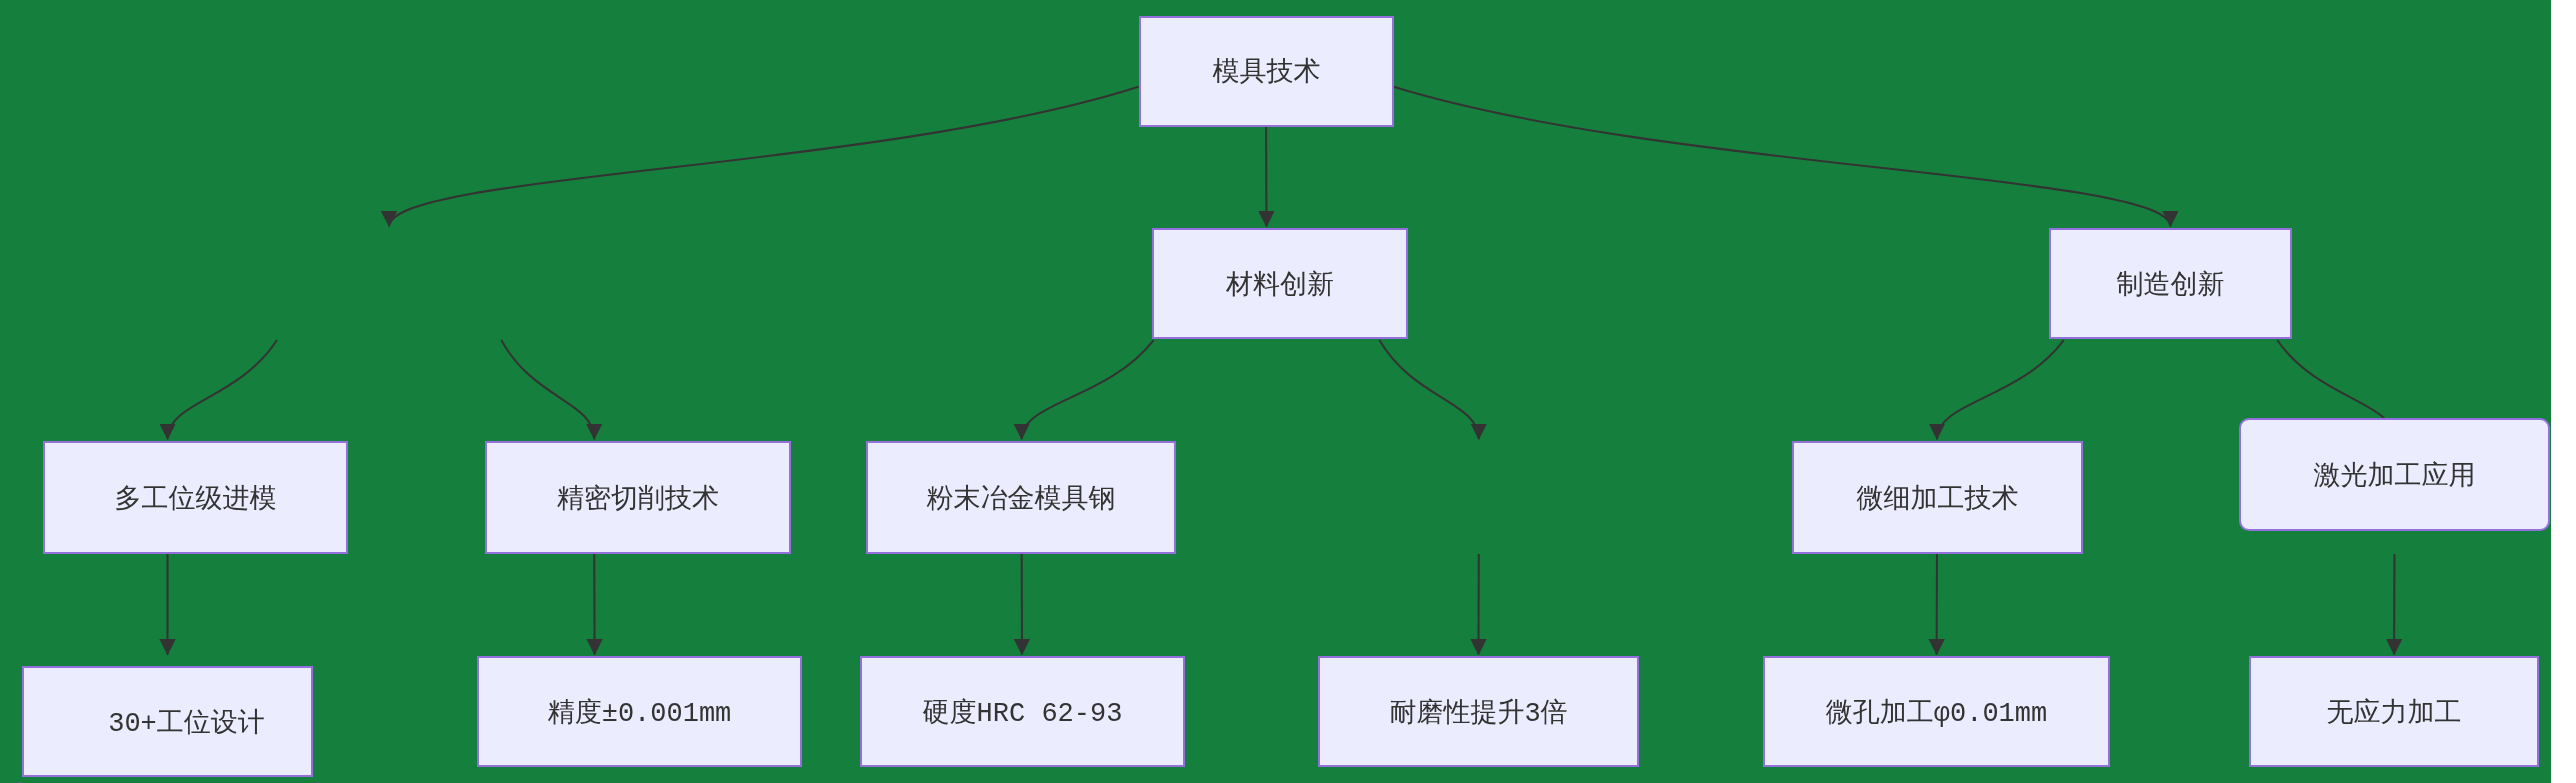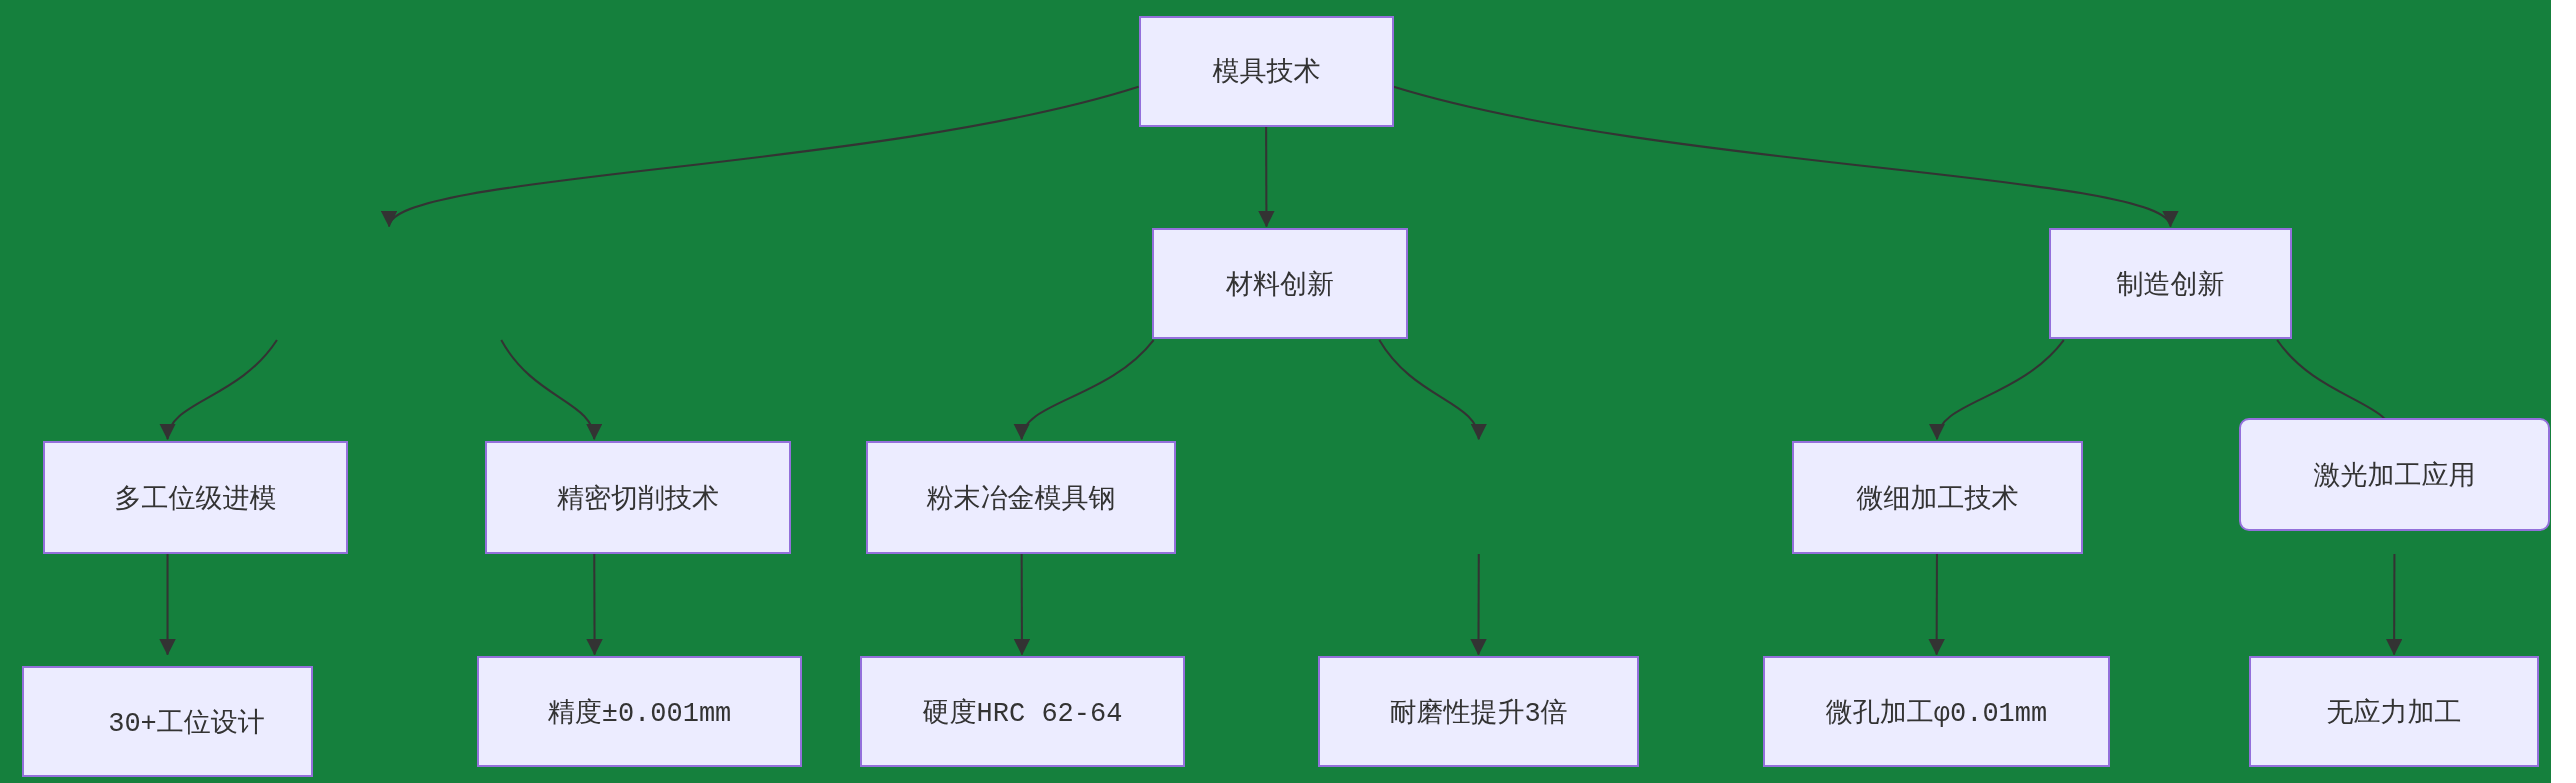--- a/index.html
+++ b/index.html
@@ -111,21 +111,21 @@
   <div class="node" id="node-laser-machining">
     <span>激光加工应用</span>
   </div>
   <div class="node" id="node-station-design">
     <span>30+工位设计</span>
   </div>
   <div class="node" id="node-precision-value">
     <span>精度±0.001mm</span>
   </div>
   <div class="node" id="node-hardness-value">
-    <span>硬度HRC 62-64</span>
+    <span>硬度HRC 62-93</span>
   </div>
   <div class="node" id="node-wear-value">
     <span>耐磨性提升3倍</span>
   </div>
   <div class="node" id="node-microhole-value">
     <span>微孔加工φ0.01mm</span>
   </div>
   <div class="node" id="node-stressfree-value">
     <span>无应力加工</span>
   </div>

